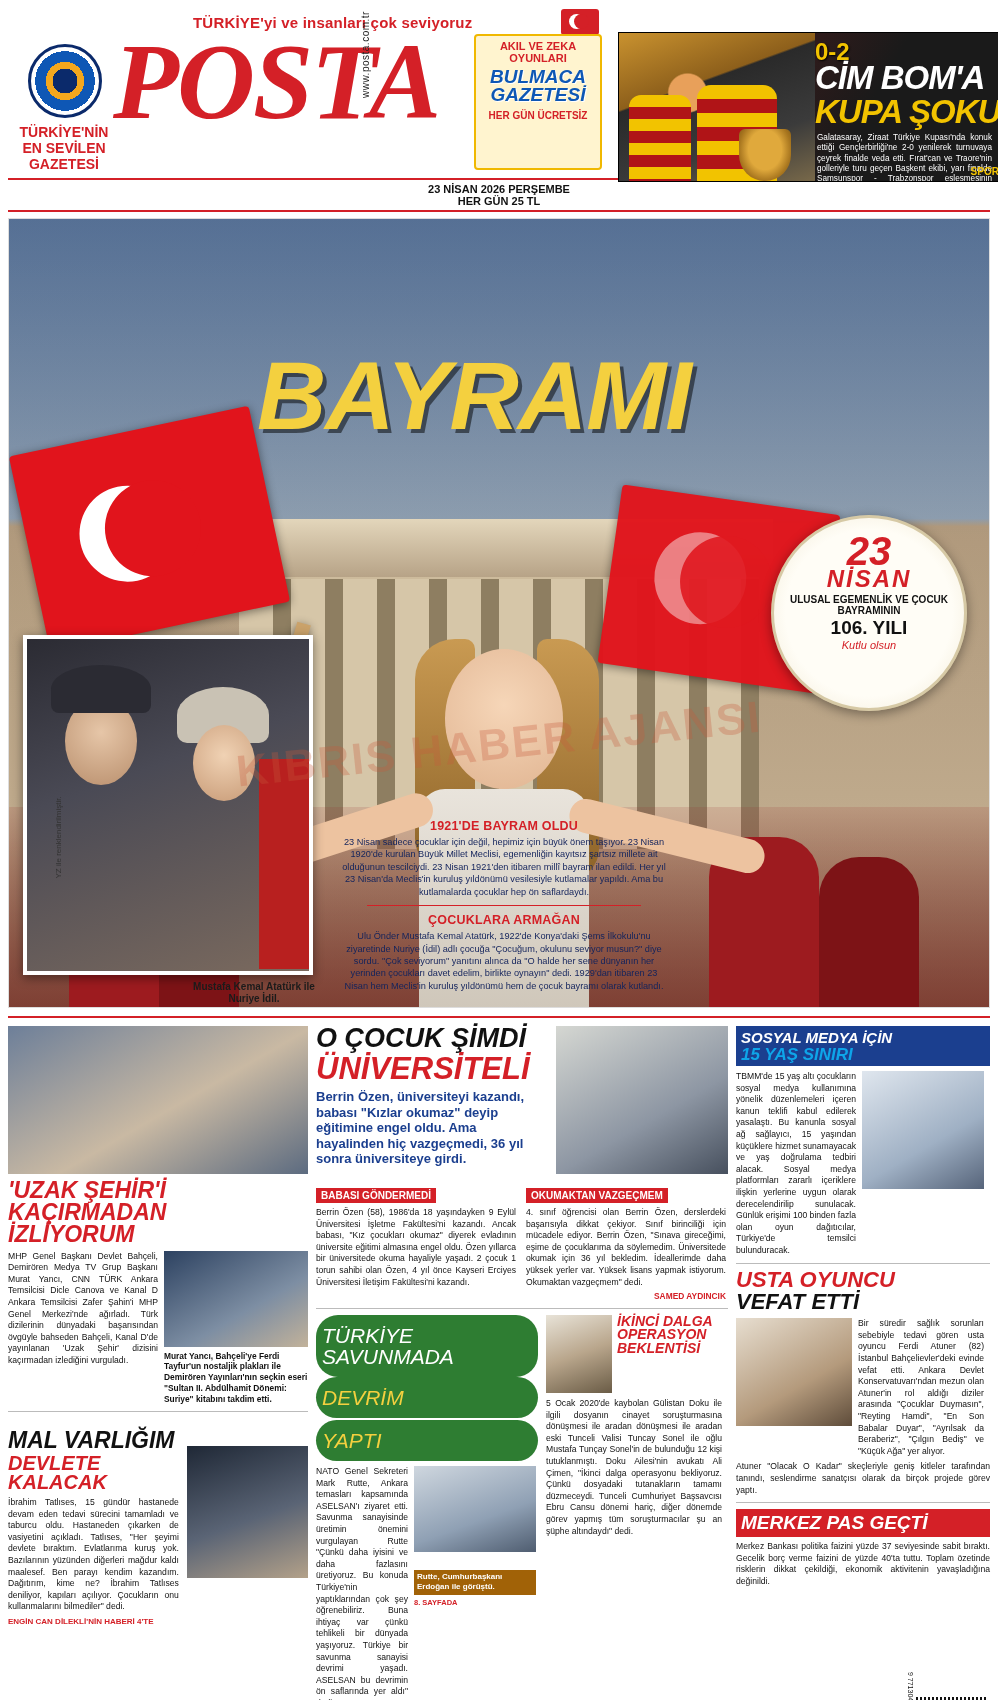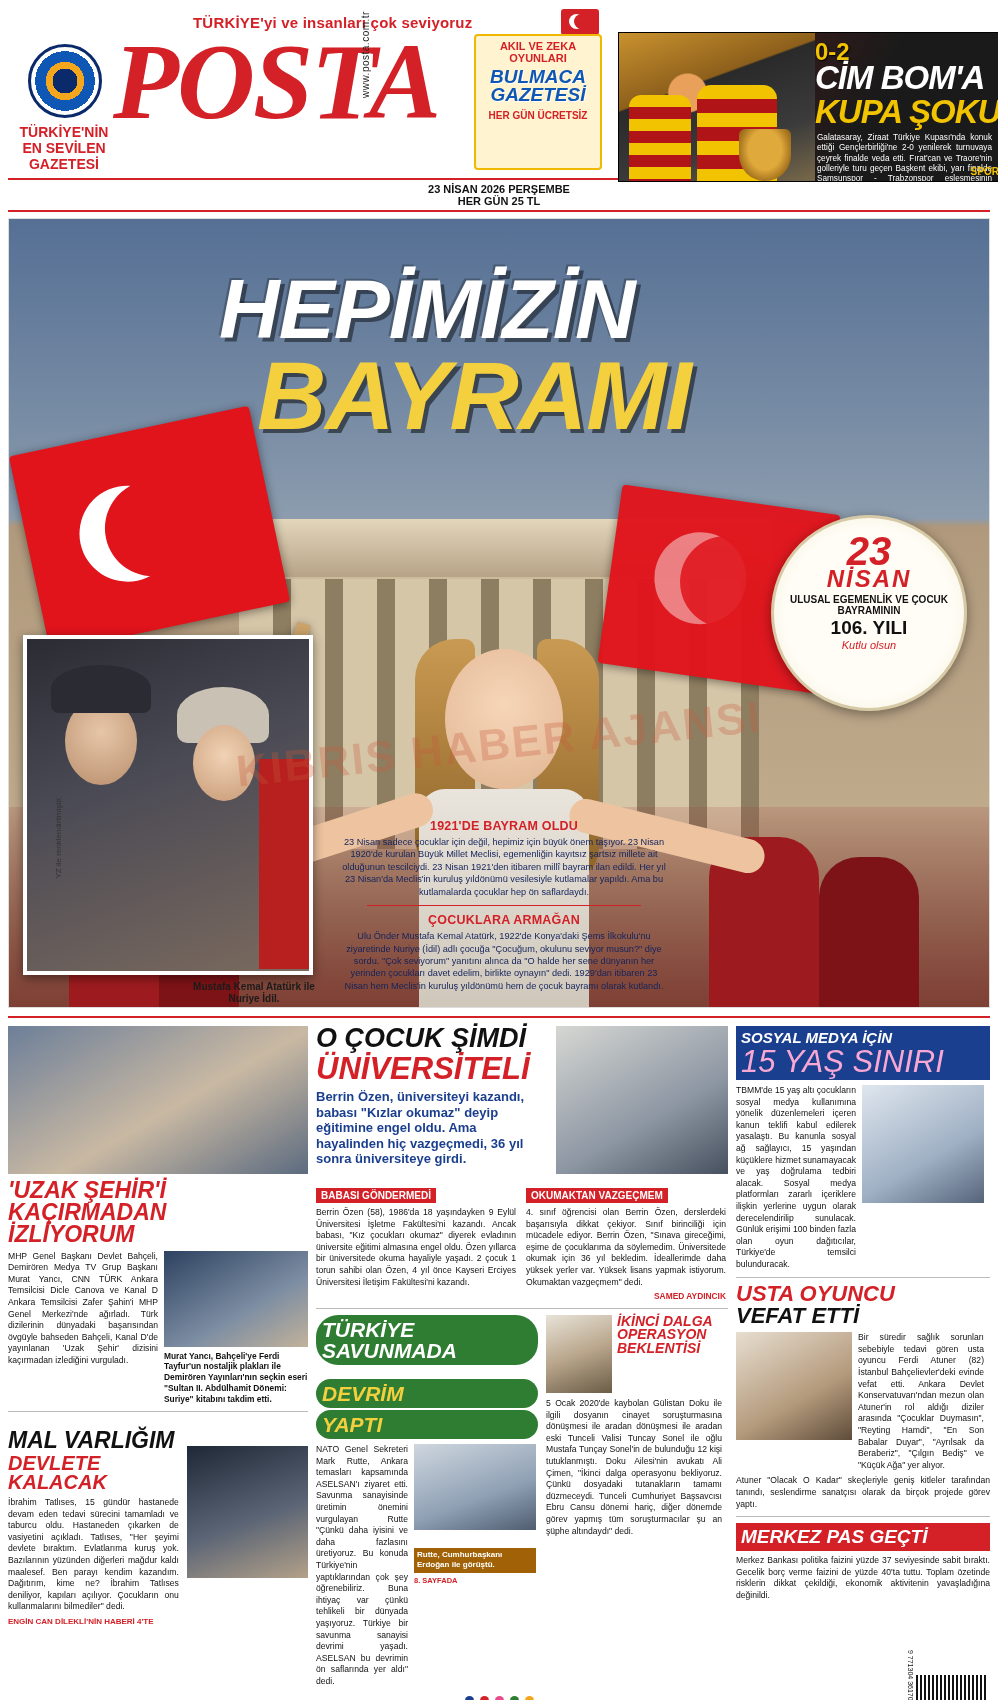--- a/index.html
+++ b/index.html
@@ -261,22 +261,22 @@
   .sub-bar {
     background: #d42027; color: #fff; font-size: 10px; font-weight: bold;
     padding: 2px 5px; margin: 6px 0 4px 0; display: inline-block;
   }
   .kicker-blue { color: #1b3f8f; font-weight: bold; font-size: 14px; }
 
   .divider { height: 2px; background: #d42027; margin: 8px 0; }
   .thin-divider { height: 1px; background: #bbb; margin: 6px 0; }
 
   .green-band {
-    background: #2e7d32; color: #fff; font-weight: bold; font-style: italic;
-    font-size: 21px; padding: 4px 6px; line-height: 1; border-radius: 22px;
+    background: #2e7d32; color: #fff; font-weight: normal; font-style: italic;
+    font-size: 21px; padding: 10px 6px; line-height: 1; border-radius: 22px;
   }
   .green-band2 { color: #f4d03f; }
 
   .footer-dots { display: flex; gap: 6px; justify-content: center; align-items: center; margin-top: 8px; }
   .footer-dots i { width: 9px; height: 9px; border-radius: 50%; display: inline-block; }
   .barcode {
     position: absolute; right: 10px; bottom: 6px; width: 72px; height: 34px;
     background: repeating-linear-gradient(90deg,#111 0 2px,#fff 2px 4px);
   }
   .barcode-num { position: absolute; right: 84px; bottom: 10px; font-size: 7px; writing-mode: vertical-rl; }
@@ -345,21 +345,20 @@
 
     <div class="girl">
       <div class="hair-l"></div>
         <div class="hair-r"></div>
       <div class="face"></div>
       <div class="body"></div>
       <div class="arm" style="left:-160px;top:180px;width:200px;transform:rotate(-18deg)"></div>
       <div class="arm" style="left:170px;top:180px;width:200px;transform:rotate(14deg)"></div>
     </div>
 
-    <div class="hero-title1">HEPİMİZİN</div>
     <div class="hero-title2">BAYRAMI</div>
 
     <div class="seal">
       <div class="s1">23</div>
       <div class="s2">NİSAN</div>
       <div class="s3">ULUSAL EGEMENLİK VE ÇOCUK BAYRAMININ</div>
       <div class="s4">106. YILI</div>
       <div class="s5">Kutlu olsun</div>
     </div>
 
@@ -442,21 +441,21 @@
           <div class="body-txt">4. sınıf öğrencisi olan Berrin Özen, derslerdeki başarısıyla dikkat çekiyor. Sınıf birinciliği için mücadele ediyor. Berrin Özen, "Sınava gireceğimi, eşime de çocuklarıma da söylemedim. Üniversitede okumak için 36 yıl bekledim. İdeallerimde daha yüksek yerler var. Yüksek lisans yapmak istiyorum. Okumaktan vazgeçmem" dedi.</div>
           <div class="small-cap" style="text-align:right;color:#d42027;margin-top:3px">SAMED AYDINCIK</div>
         </div>
       </div>
 
       <div class="thin-divider"></div>
 
       <div style="display:flex;gap:8px">
         <div style="width:222px">
           <div class="green-band">TÜRKİYE SAVUNMADA</div>
-          <div class="green-band green-band2" style="margin-top:14px">DEVRİM</div>
+          <div class="green-band green-band2" style="margin-top:0">DEVRİM</div>
           <div class="green-band green-band2" style="margin-top:2px">YAPTI</div>
           <div style="display:flex;gap:6px;margin-top:5px">
             <div style="width:92px">
               <div class="body-txt">NATO Genel Sekreteri Mark Rutte, Ankara temasları kapsamında ASELSAN'ı ziyaret etti. Savunma sanayisinde üretimin önemini vurgulayan Rutte "Çünkü daha iyisini ve daha fazlasını üretiyoruz. Bu konuda Türkiye'nin yaptıklarından çok şey öğrenebiliriz. Buna ihtiyaç var çünkü tehlikeli bir dünyada yaşıyoruz. Türkiye bir savunma sanayisi devrimi yaşadı. ASELSAN bu devrimin ön saflarında yer aldı" dedi.</div>
             </div>
             <div style="width:122px">
               <div class="photo-ph p-grad5" style="height:86px"></div>
               <div class="small-cap" style="background:#a16207;color:#fff;padding:2px 3px;margin-top:18px;font-size:8px">Rutte, Cumhurbaşkanı Erdoğan ile görüştü.</div>
               <div class="small-cap" style="color:#d42027;margin-top:3px;font-size:7.5px">8. SAYFADA</div>
             </div>
@@ -473,21 +472,21 @@
             </div>
           </div>
           <div class="body-txt" style="margin-top:5px">5 Ocak 2020'de kaybolan Gülistan Doku ile ilgili dosyanın cinayet soruşturmasına dönüşmesi ile aradan dönüşmesi ile aradan eski Tunceli Valisi Tuncay Sonel ile oğlu Mustafa Tunçay Sonel'in de bulunduğu 12 kişi tutuklanmıştı. Doku Ailesi'nin avukatı Ali Çimen, "İkinci dalga operasyonu bekliyoruz. Çünkü dosyadaki tutanakların tamamı düzmeceydi. Tunceli Cumhuriyet Başsavcısı Ebru Cansu dönemi hariç, diğer dönemde görev yapmış tüm soruşturmacılar şu an şüphe altındaydı" dedi.</div>
         </div>
       </div>
     </div>
 
     <div class="col-right">
       <div style="background:#1b3f8f;padding:3px 5px">
         <div style="color:#fff;font-weight:bold;font-style:italic;font-size:15px">SOSYAL MEDYA İÇİN</div>
-        <div style="color:#f9a8d4;font-weight:normal;font-style:italic;font-size:31px;line-height:1">15 YAŞ SINIRI</div>
+        <div style="color:#0ea5e9;font-weight:bold;font-style:italic;font-size:17px;line-height:1">15 YAŞ SINIRI</div>
       </div>
       <div style="display:flex;gap:6px;margin-top:5px">
         <div style="width:120px">
           <div class="body-txt">TBMM'de 15 yaş altı çocukların sosyal medya kullanımına yönelik düzenlemeleri içeren kanun teklifi kabul edilerek yasalaştı. Bu kanunla sosyal ağ sağlayıcı, 15 yaşından küçüklere hizmet sunamayacak ve yaş doğrulama tedbiri alacak. Sosyal medya platformları zararlı içeriklere ilişkin yerlerine uygun olarak derecelendirilip sunulacak. Günlük erişimi 100 binden fazla olan oyun dağıtıcılar, Türkiye'de temsilci bulunduracak.</div>
         </div>
         <div style="width:122px">
           <div class="photo-ph" style="height:118px;background:linear-gradient(150deg,#dfe6ee,#9fb0c4 60%,#56647a)"></div>
         </div>
       </div>
 

